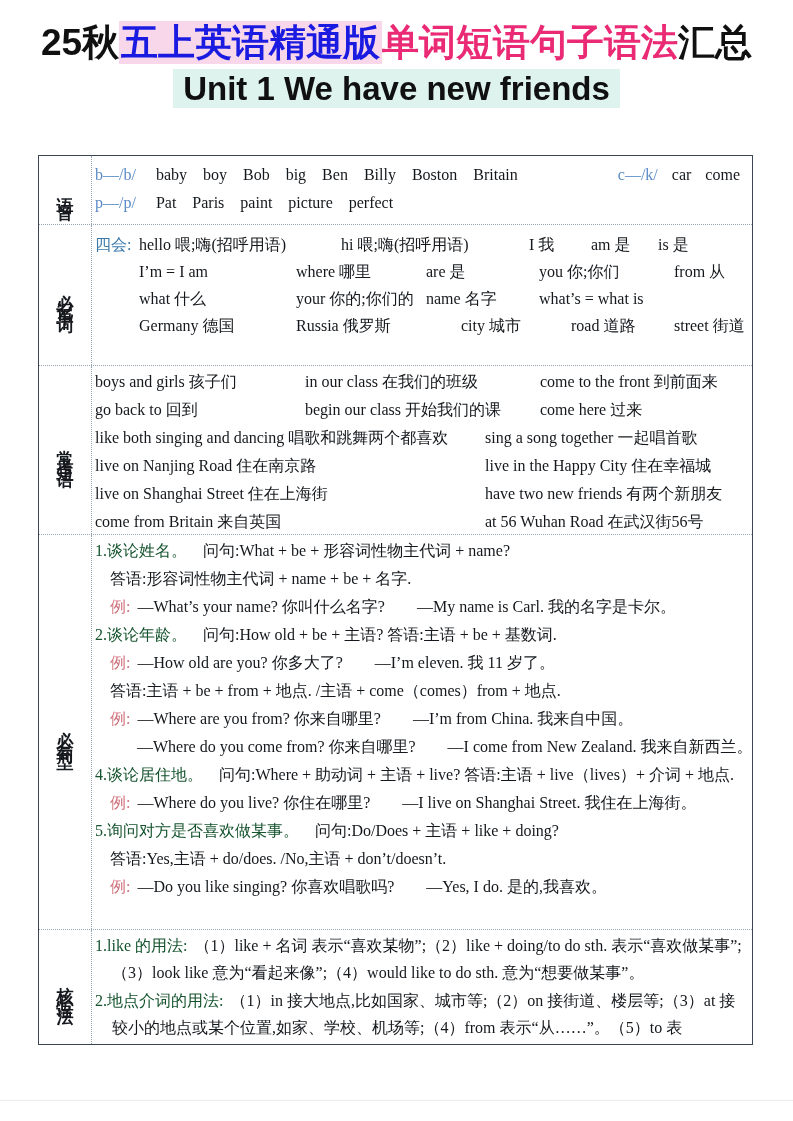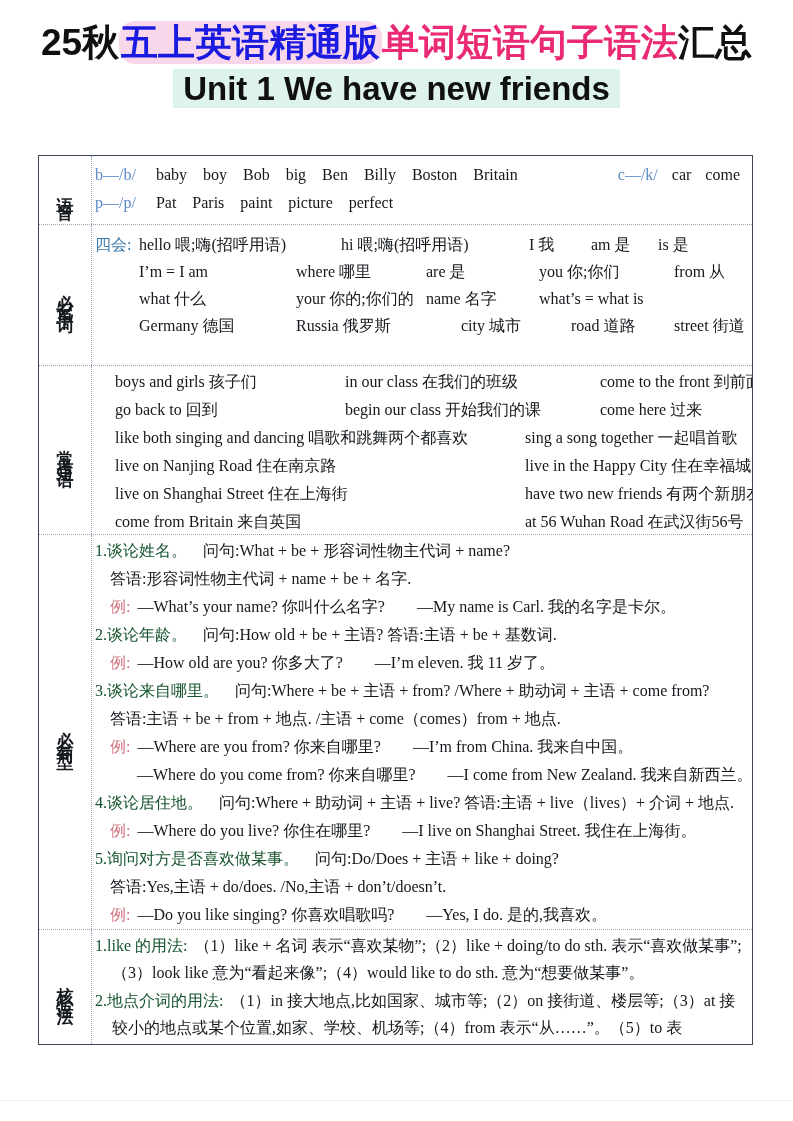--- a/index.html
+++ b/index.html
@@ -5,21 +5,21 @@
   html,body{margin:0;padding:0;}
   body{width:793px;height:1121px;background:#ffffff;overflow:hidden;
        font-family:"Liberation Serif","DejaVu Serif",serif;color:#14181c;}
   .page{position:relative;width:793px;height:1121px;}
 
   
   .title-line1{padding-top:22px;text-align:center;
     font-family:"Liberation Sans","DejaVu Sans",sans-serif;
     font-weight:bold;font-size:37px;line-height:42px;white-space:nowrap;}
   .t-black{color:#101010;}
-  .t-blue-hl{color:#1a1ae0;background:#f9d7ea;padding:1px 2px;border-radius:16px;}
+  .t-blue-hl{color:#1a1ae0;background:#f9d7ea;padding:1px 2px;}
   .t-pink{color:#ea2a74;text-align:center;}
   .title-line2{margin-top:5px;text-align:center;
     font-family:"Liberation Sans","DejaVu Sans",sans-serif;
     font-weight:bold;font-size:33px;line-height:40px;}
   .unit-hl{background:#def3ee;padding:1px 10px;color:#101010;}
 
   
   .grid{position:absolute;left:38px;top:155px;width:715px;
         border:1.5px solid #3a4656;box-sizing:border-box;background:#fff;}
   .section{display:flex;border-bottom:1.5px dotted #98a5b4;}
@@ -52,21 +52,21 @@
   .ln.wl{height:27px;line-height:27px;}
   .wlabel{color:#3b79ab;display:inline-block;width:44px;}
   .wpad{padding-left:44px;}
   .e{display:inline-block;}
   .w202{width:202px;} .w188{width:188px;} .w62{width:62px;} .w67{width:67px;}
   .w157{width:157px;} .w130{width:130px;} .w113{width:113px;} .w135{width:135px;}
   .w165{width:165px;} .w213{width:213px;} .w110{width:110px;} .w103{width:103px;}
 
   
   .sec-phr .content{padding-top:2px;height:166px;}
-  .c{display:inline-block;margin-left:20px;}
+  .c{display:inline-block;}
   .c210{width:210px;} .c235{width:235px;} .c390{width:390px;font-family:Liberation Serif, serif;}
 
   
   .sec-sent .content{padding-top:2px;height:392px;}
 
   
   .sec-gram .content{padding-top:2px;height:112px;}
   .gitem{line-height:27.4px;padding-left:17px;text-indent:-17px;}
 
   .footer-line{position:absolute;left:0;top:1100px;width:793px;height:1px;
@@ -164,23 +164,20 @@
         </div>
         <div class="ln ind">
           <span class="rex">例:</span><span class="gap-s">—What’s your name? 你叫什么名字?　　—My name is Carl. 我的名字是卡尔。</span>
         </div>
         <div class="ln">
           <span class="bhead">2.谈论年龄。</span><span class="gap">问句:How old + be + 主语? 答语:主语 + be + 基数词.</span>
         </div>
         <div class="ln ind">
           <span class="rex">例:</span><span class="gap-s">—How old are you? 你多大了?　　—I’m eleven. 我 11 岁了。</span>
         </div>
-        <div class="ln">
-          <span class="bhead">3.谈论来自哪里。</span><span class="gap">问句:Where + be + 主语 + from? /Where + 助动词 + 主语 + come from?</span>
-        </div>
         <div class="ln ind">
           <span>答语:主语 + be + from + 地点. /主语 + come（comes）from + 地点.</span>
         </div>
         <div class="ln ind">
           <span class="rex">例:</span><span class="gap-s">—Where are you from? 你来自哪里?　　—I’m from China. 我来自中国。</span>
         </div>
         <div class="ln ind2">
           <span>—Where do you come from? 你来自哪里?　　—I come from New Zealand. 我来自新西兰。</span>
         </div>
         <div class="ln">

